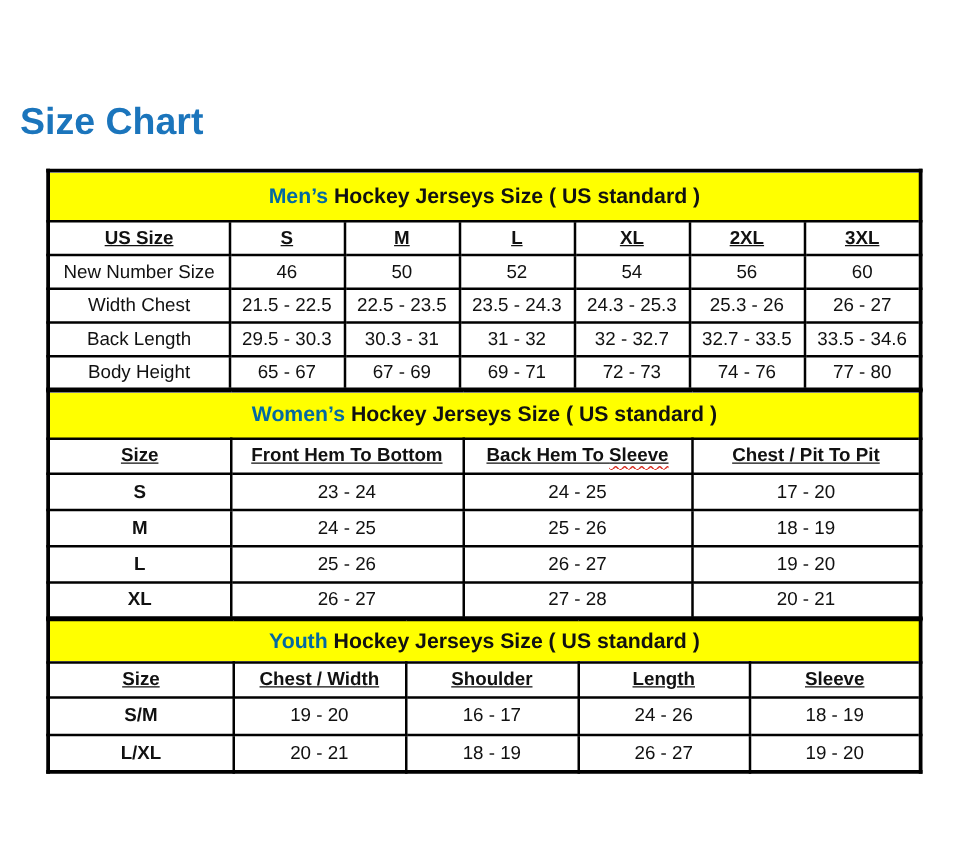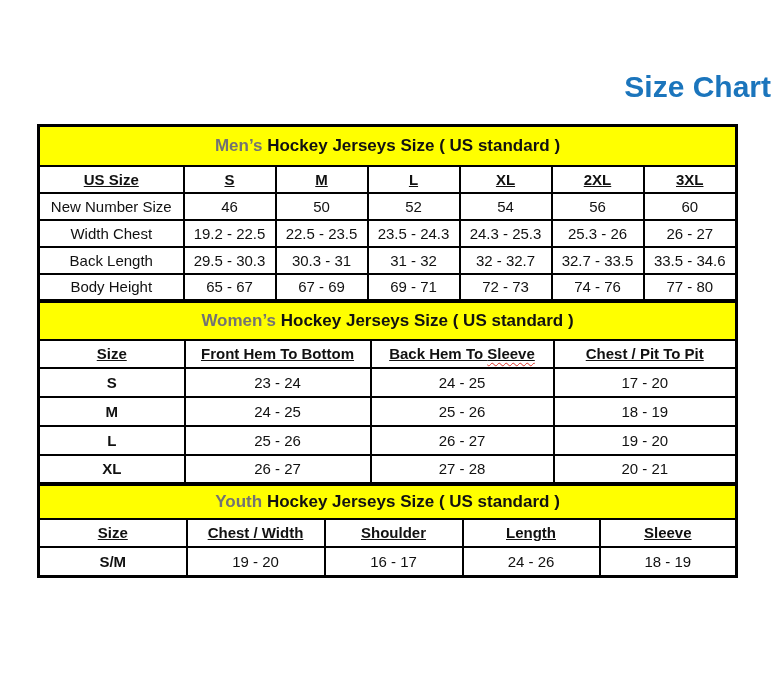--- a/index.html
+++ b/index.html
@@ -11,23 +11,23 @@
     font-family: "Liberation Sans", sans-serif;
     color: #111111;
     overflow: hidden;
   }
   .page {
     position: relative;
     width: 776px;
     height: 692px;
   }
   .page-title {
-    margin: 5px;
+    margin: 16px;
     padding-top: 64px;
-    text-align: right;
+    text-align: left;
     font-size: 30px;
     line-height: 36px;
     font-weight: bold;
     color: #1b75bc;
     letter-spacing: 0px;
   }
   .tables-wrap {
     width: 698px;
     margin: 19px 0 0 37px;
   }
@@ -47,21 +47,21 @@
     padding: 1px 2px;
     font-size: 15px;
     overflow: hidden;
     white-space: nowrap;
   }
   tr.section-header td {
     background: #ffff00;
     font-weight: bold;
     font-size: 17px;
   }
-  tr.section-header td .accent { color: #737373; }
+  tr.section-header td .accent { color: #0369a1; }
   table.men tr.section-header td { height: 40px; }
   table.women tr.section-header td { height: 38px; margin-left: 25px; }
   table.youth tr.section-header td { height: 34px; }
 
   tr.col-header th { font-weight: bold; text-decoration: underline; }
   table.men tr.col-header th, table.men tr.data-row td { height: 27px; }
   table.women tr.col-header th { height: 28px; }
   table.women tr.data-row td { height: 29px; }
   table.youth tr.col-header th { height: 28px; }
   table.youth tr.data-row td { height: 30px; }
@@ -113,21 +113,21 @@
           <td class="row-label">New Number Size</td>
           <td>46</td>
           <td>50</td>
           <td>52</td>
           <td>54</td>
           <td>56</td>
           <td>60</td>
         </tr>
         <tr class="data-row">
           <td class="row-label">Width Chest</td>
-          <td>19.2 - 22.5</td>
+          <td>21.5 - 22.5</td>
           <td>22.5 - 23.5</td>
           <td>23.5 - 24.3</td>
           <td>24.3 - 25.3</td>
           <td>25.3 - 26</td>
           <td>26 - 27</td>
         </tr>
         <tr class="data-row">
           <td class="row-label">Back Length</td>
           <td>29.5 - 30.3</td>
           <td>30.3 - 31</td>
@@ -211,17 +211,24 @@
           <th>Length</th>
           <th>Sleeve</th>
         </tr>
         <tr class="data-row">
           <td class="row-label">S/M</td>
           <td>19 - 20</td>
           <td>16 - 17</td>
           <td>24 - 26</td>
           <td>18 - 19</td>
         </tr>
+        <tr class="data-row">
+          <td class="row-label">L/XL</td>
+          <td>20 - 21</td>
+          <td>18 - 19</td>
+          <td>26 - 27</td>
+          <td>19 - 20</td>
+        </tr>
       </tbody>
     </table>
 
   </div>
 </div>
 
 </body></html>

